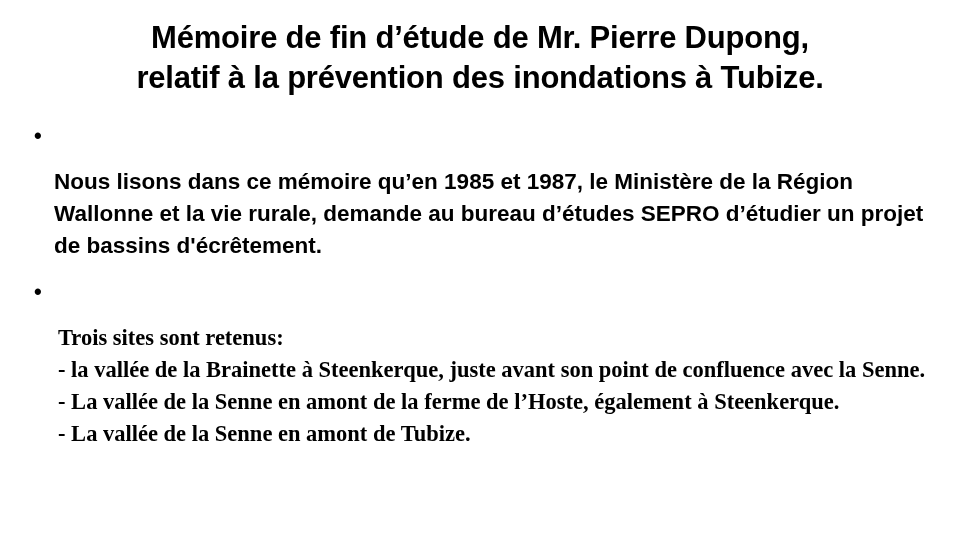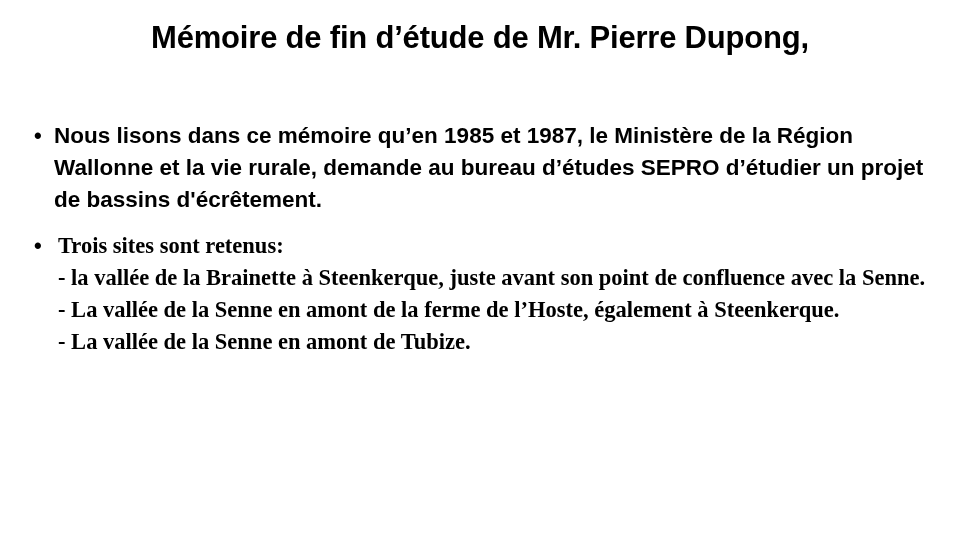--- a/index.html
+++ b/index.html
@@ -55,33 +55,35 @@
   .bullet-marker {
     flex: 0 0 auto;
     width: 20px;
     text-align: left;
     font-size: 22px;
     line-height: 1.42;
   }
   .bullet-text {
     flex: 1 1 auto;
     white-space: pre-line;
+    margin-top: 46px;
   }
   .bullet-item.second .bullet-text {
     padding-left: 4px;
     font-family: Liberation Serif, serif;
   }
 </style>
 </head>
 <body>
 
 <div class="slide">
 
   <div class="slide-title">
     <span class="title-line">Mémoire de fin d’étude de Mr. Pierre Dupong,</span>
+    <span class="title-line">relatif à la prévention des inondations à Tubize.</span>
   </div>
 
   <div class="body-block">
 
     <div class="bullet-item first">
       <span class="bullet-marker">•</span>
       <span class="bullet-text">Nous lisons dans ce mémoire qu’en 1985 et 1987, le Ministère de la Région Wallonne et la vie rurale, demande au bureau d’études SEPRO d’étudier un projet de bassins d'écrêtement.</span>
     </div>
 
     <div class="bullet-item second">

